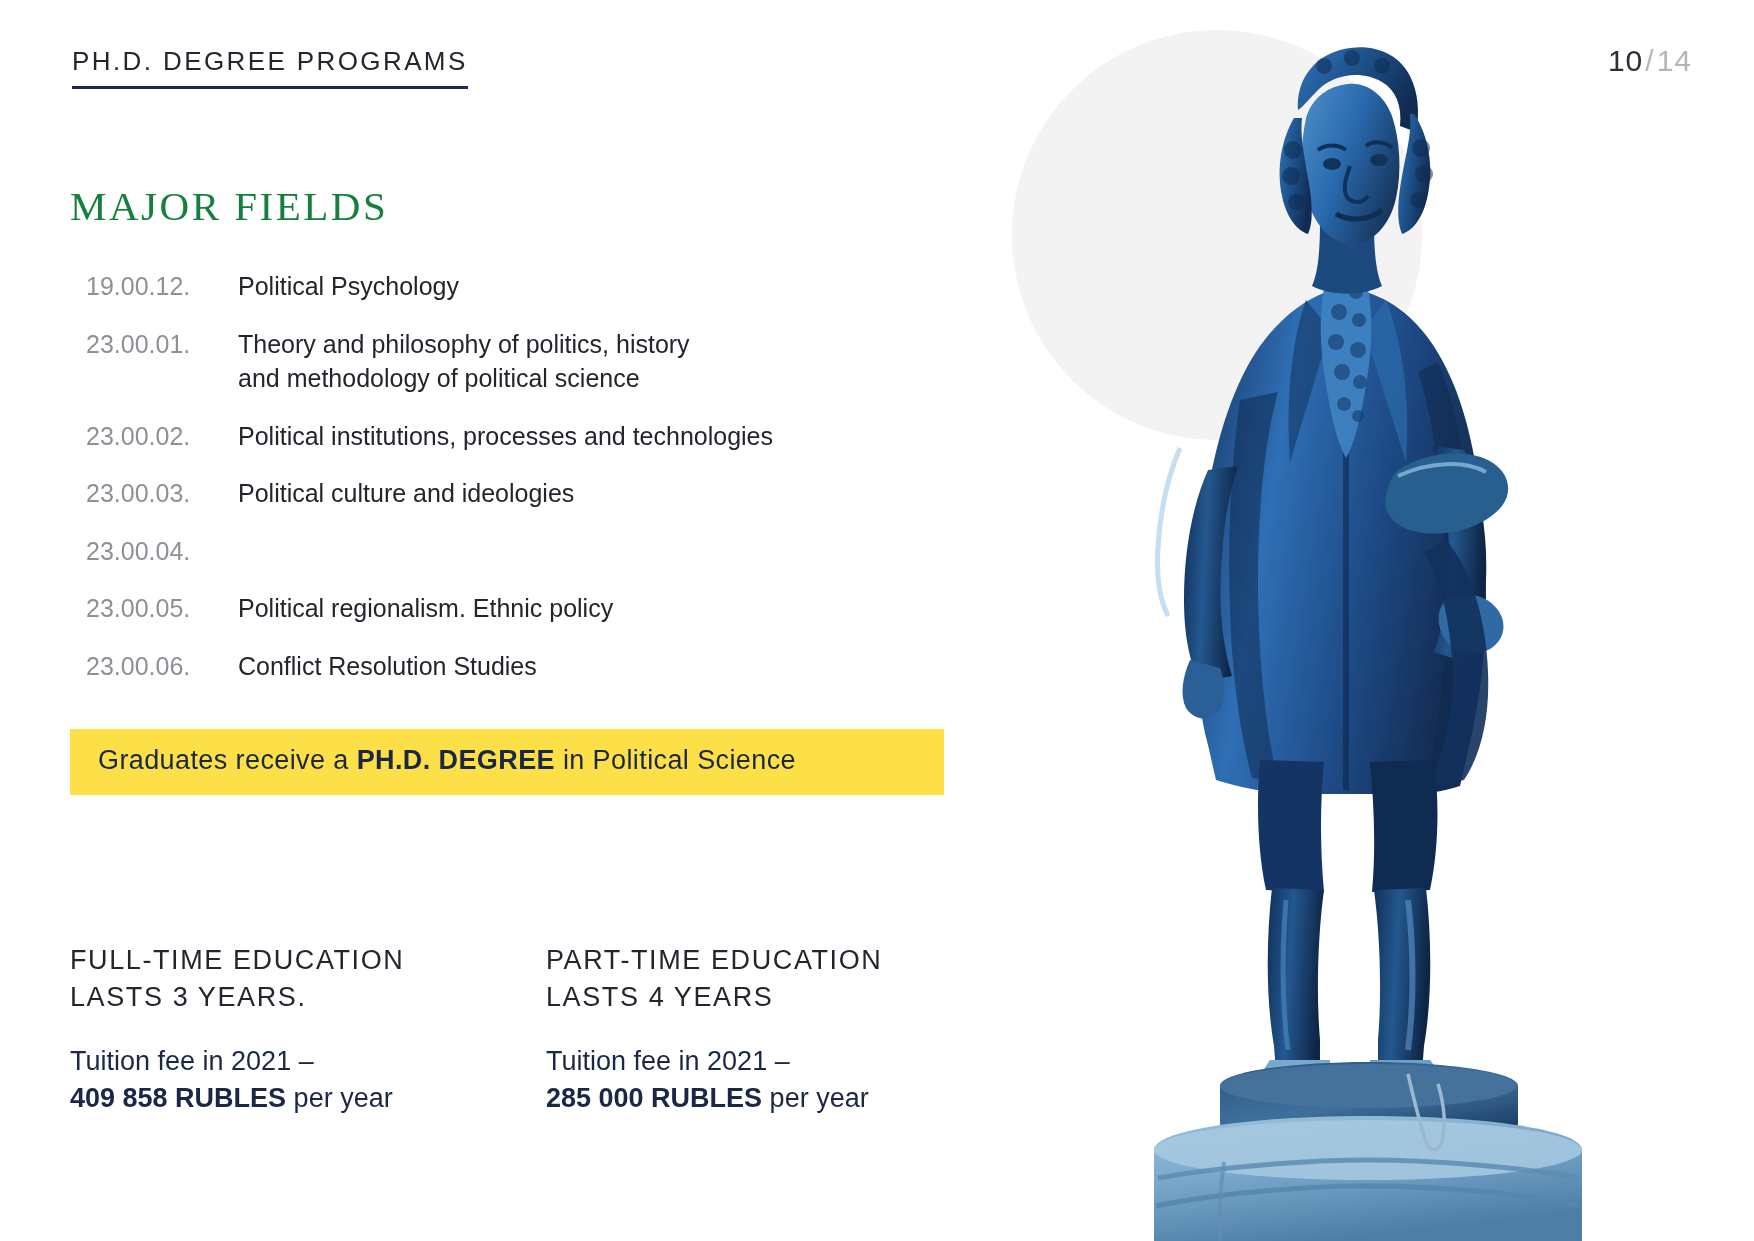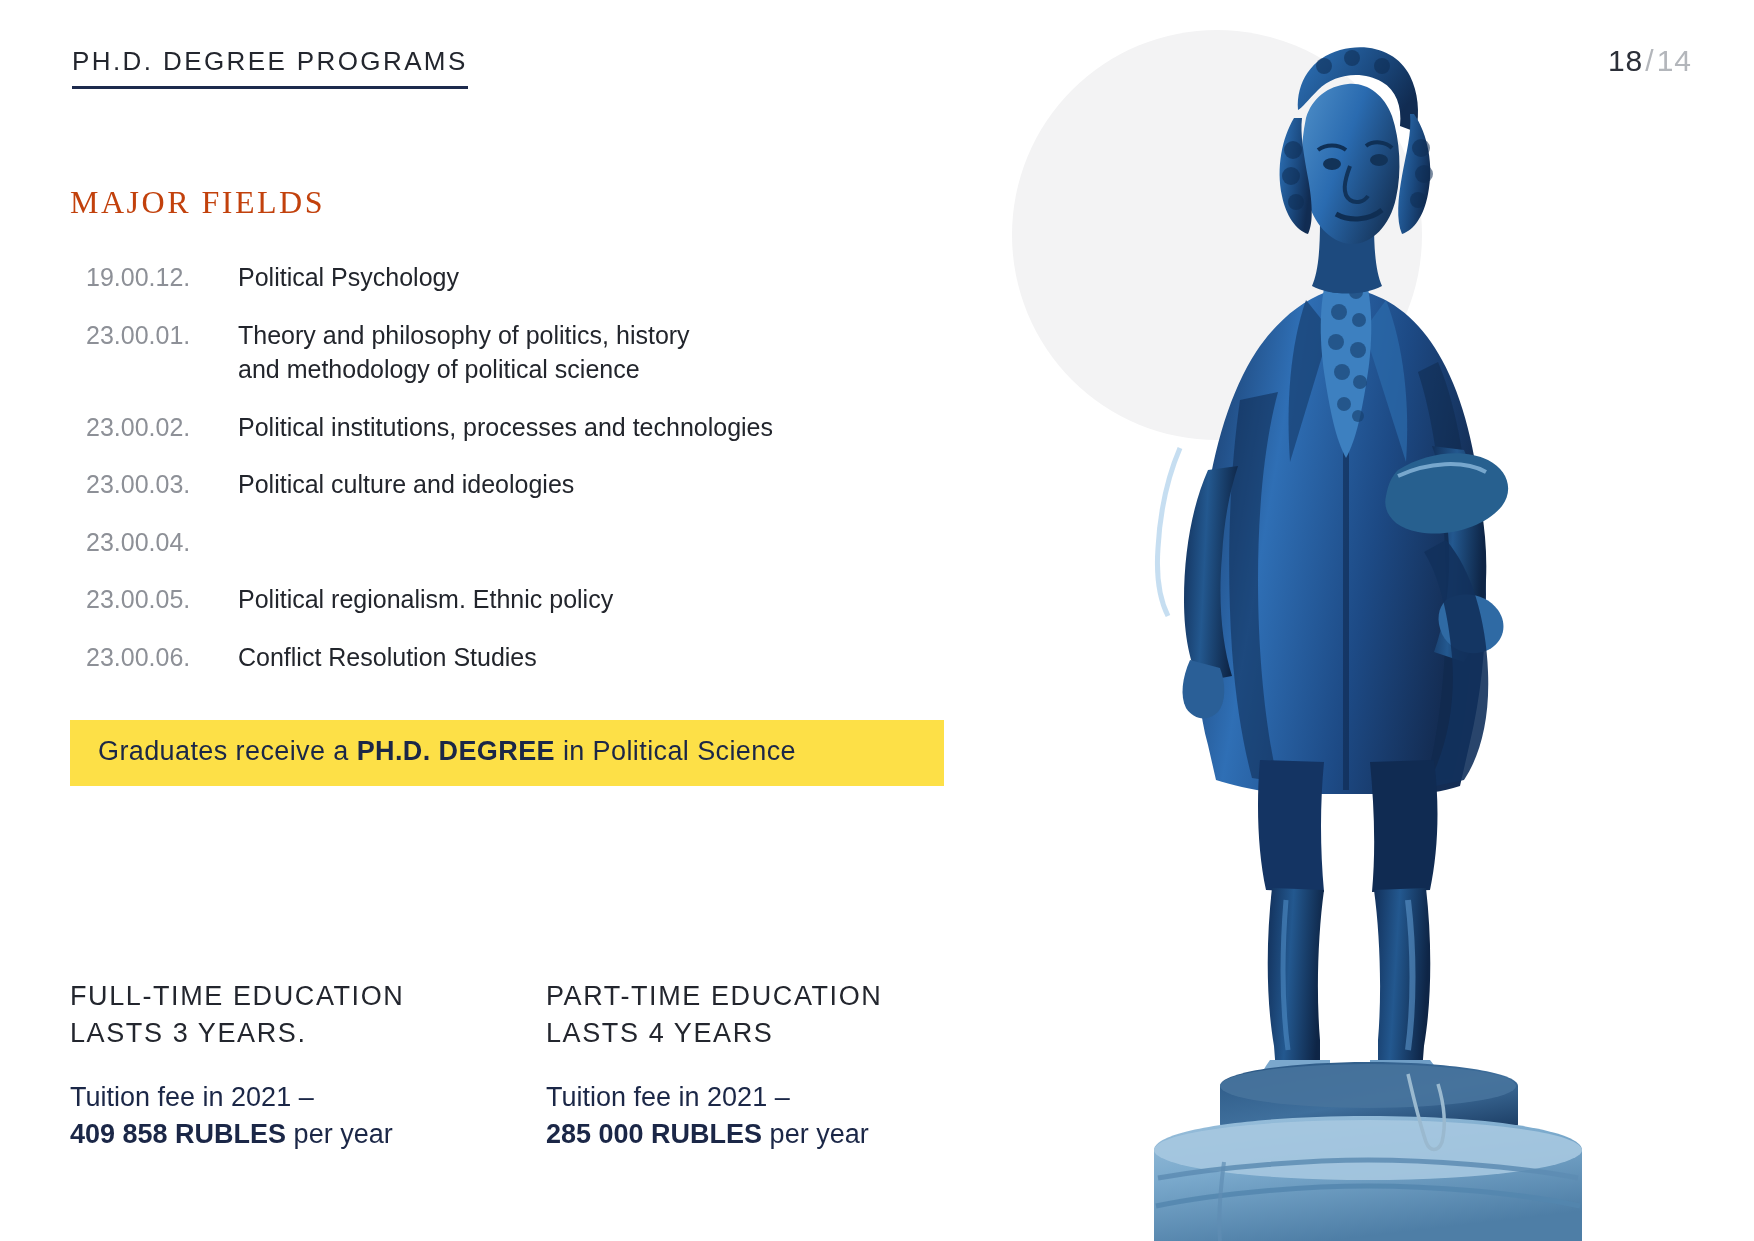--- a/index.html
+++ b/index.html
@@ -50,23 +50,23 @@
 
   
   .content {
     position: absolute;
     left: 70px;
     top: 186px;
     width: 890px;
   }
   .title {
     font-family: "Liberation Serif", serif;
-    font-size: 32px;
+    font-size: 41px;
     letter-spacing: 2.5px;
-    color: #c2410c;
+    color: #15803d;
     font-weight: 400;
     margin: 0 0 42px 0;
     line-height: 1;
   }
 
   
   .fields { margin: 0; padding: 0; list-style: none; }
   .field-row {
     display: flex;
     align-items: flex-start;
@@ -103,21 +103,21 @@
     letter-spacing: 0.4px;
     line-height: 1.1;
     white-space: nowrap;
   }
   .banner-text b { font-weight: 700; }
 
   
   .bottom {
     position: absolute;
     left: 70px;
-    top: 978px;
+    top: 942px;
     width: 890px;
     display: flex;
   }
   .col { width: 476px; }
   .col:last-child { width: 414px; }
   .col-head {
     font-size: 27px;
     letter-spacing: 1.6px;
     color: #23262e;
     font-weight: 400;
@@ -156,21 +156,21 @@
     left: 0;
     top: 0;
   }
 </style>
 </head>
 <body>
 
 <div class="slide-header">
   <span class="eyebrow">PH.D. DEGREE PROGRAMS</span>
   <span class="pager">
-    <span class="cur">18</span><span class="sep">/</span><span class="tot">14</span>
+    <span class="cur">10</span><span class="sep">/</span><span class="tot">14</span>
   </span>
 </div>
 
 <div class="content">
 
   <h1 class="title">MAJOR FIELDS</h1>
 
   <ul class="fields">
     <li class="field-row">
       <span class="field-code">19.00.12.</span>

